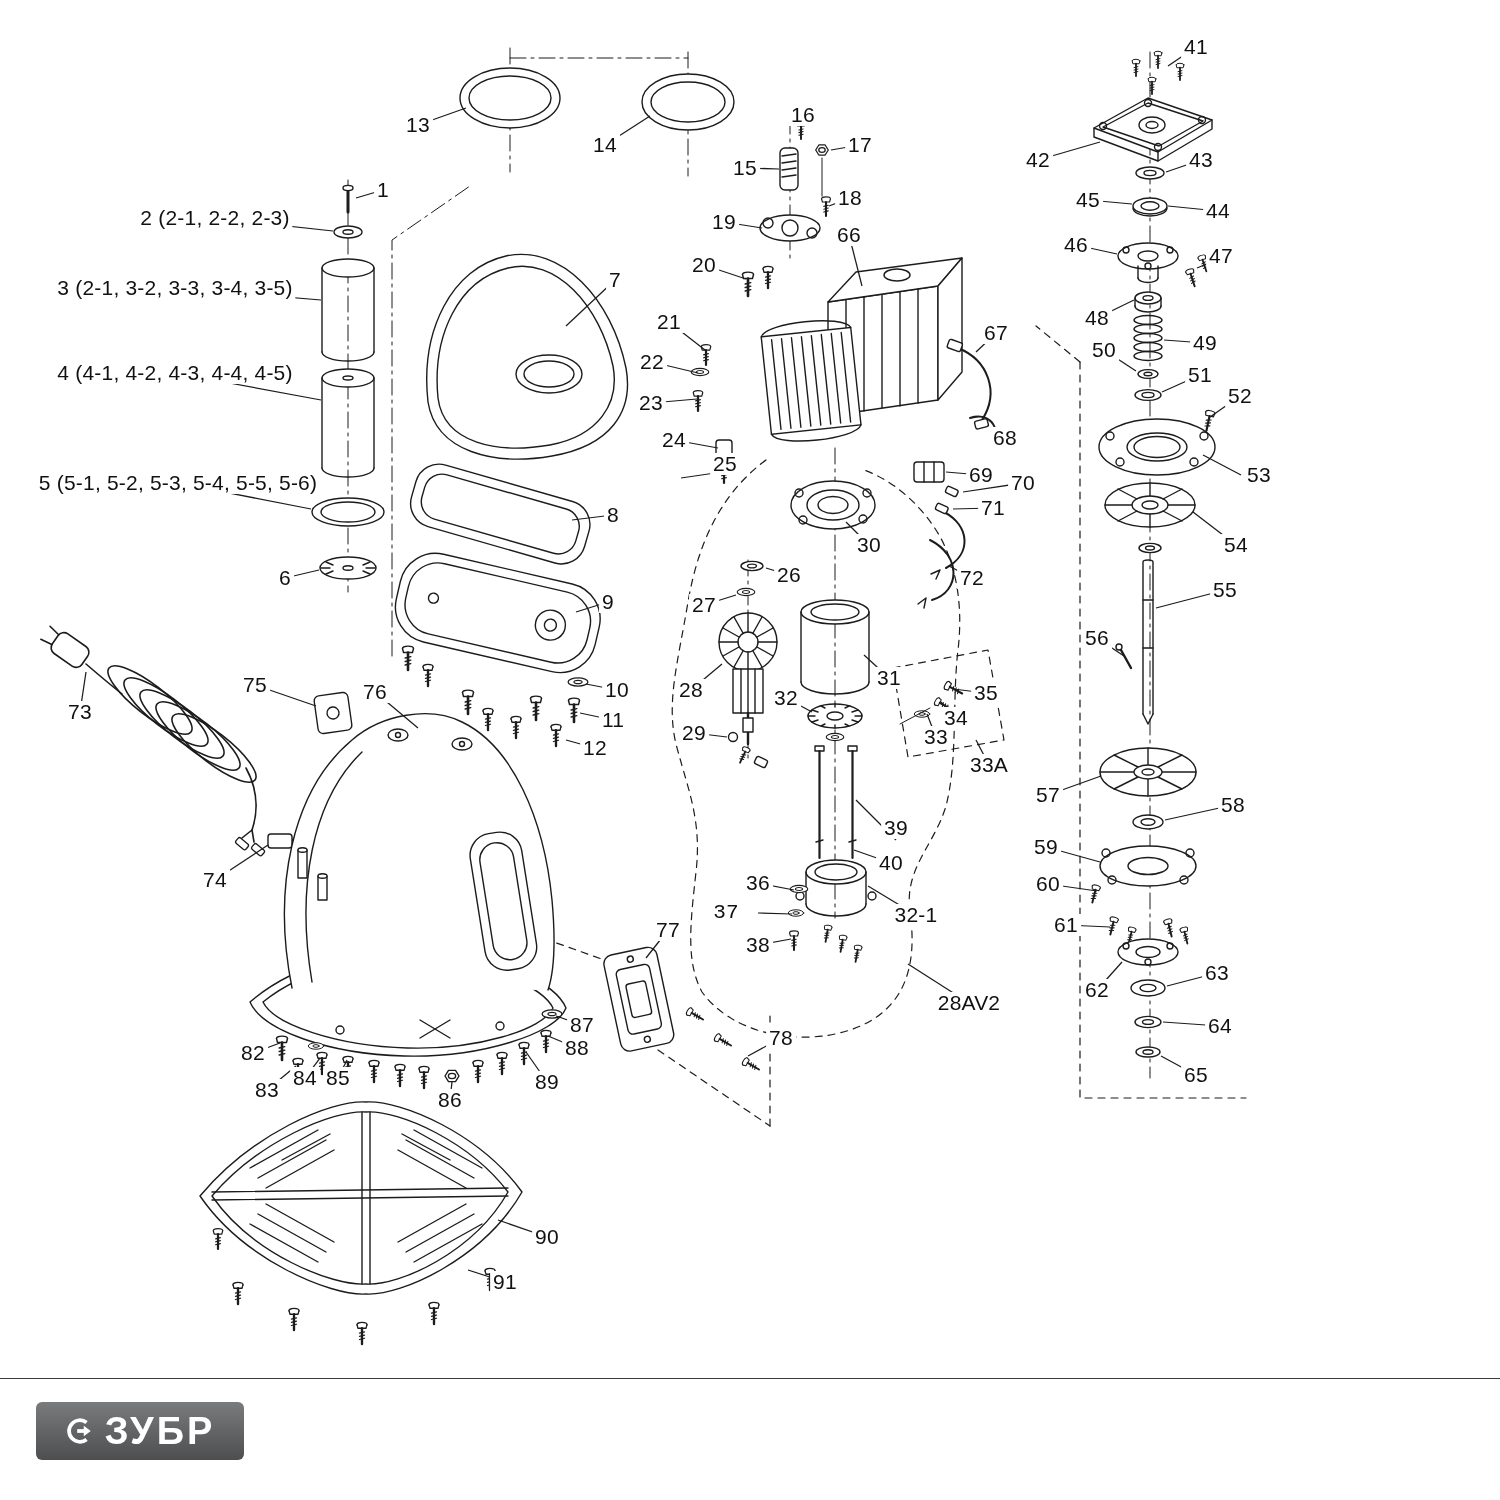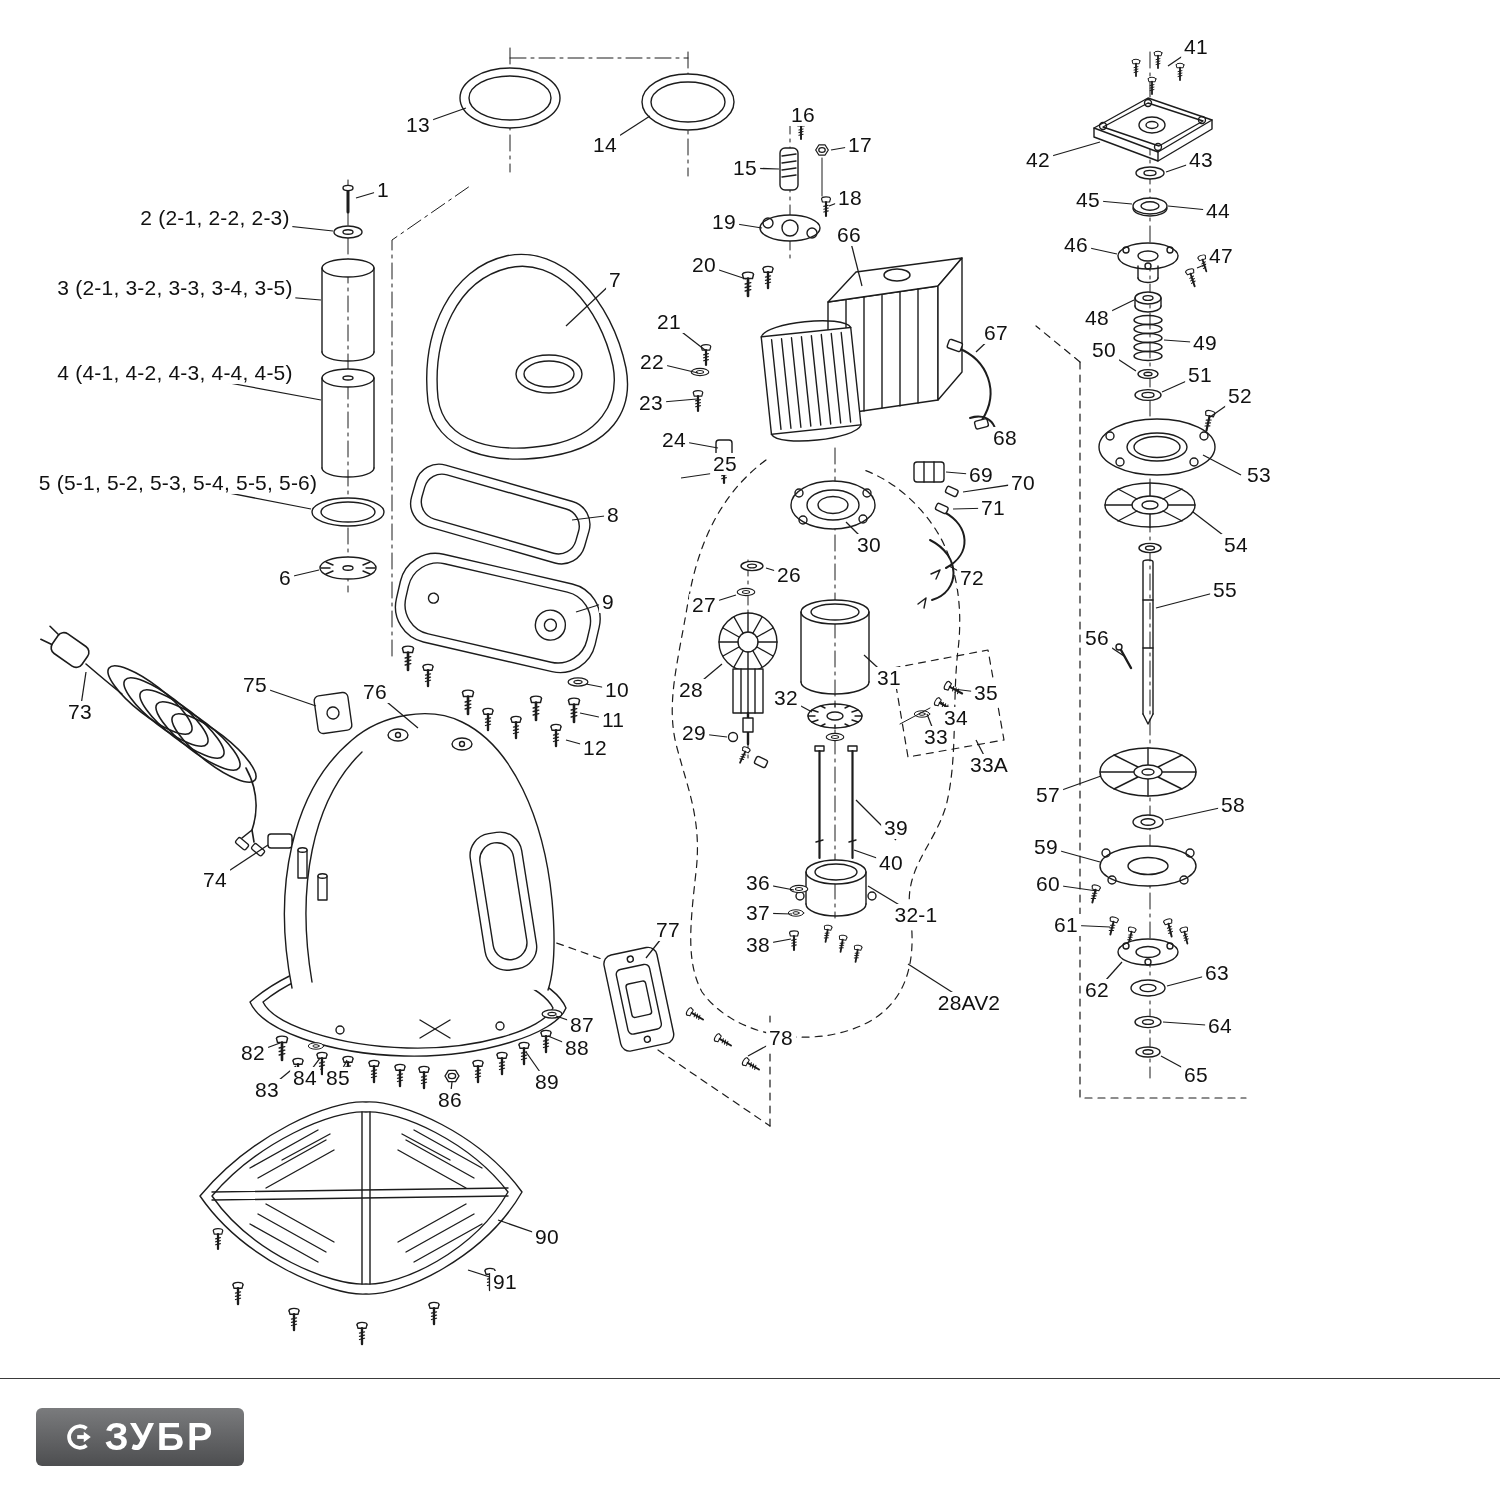--- a/index.html
+++ b/index.html
@@ -17,21 +17,21 @@
     position:absolute;transform:translate(-50%,-50%);
     font-size:21px;line-height:1.05;color:#111;background:#fff;
     padding:0 3px;white-space:nowrap;letter-spacing:.2px;
   }
   .footer-rule{
     position:absolute;left:0;top:1378px;width:1500px;height:0;
     border-top:1.6px solid #3a3a3a;z-index:4;
   }
   .footer{
     position:absolute;left:36px;top:1402px;right:36px;height:70px;
-    display:flex;align-items:center;gap:64px;z-index:5;
+    display:flex;gap:64px;z-index:5;
   }
   .brand-box{
     width:208px;height:58px;border-radius:6px;
     background:linear-gradient(#7a7b7d,#4d4e50);
     display:flex;align-items:center;justify-content:center;gap:10px;
     color:#fff;
   }
   .brand-icon{display:flex;align-items:center;}
   .brand-text{font-size:38px;font-weight:700;letter-spacing:3px;line-height:1;}
   .footer-title{display:flex;align-items:baseline;}
@@ -697,21 +697,21 @@
       <div class="part-label" style="left: 786px; top: 698px;">32</div>
       <div class="part-label" style="left: 986px; top: 693px;">35</div>
       <div class="part-label" style="left: 956px; top: 718px;">34</div>
       <div class="part-label" style="left: 936px; top: 737px;">33</div>
       <div class="part-label" style="left: 694px; top: 733px;">29</div>
       <div class="part-label" style="left: 989px; top: 765px;">33A</div>
       <div class="part-label" style="left: 896px; top: 828px;">39</div>
       <div class="part-label" style="left: 891px; top: 863px;">40</div>
       <div class="part-label" style="left: 758px; top: 883px;">36</div>
       <div class="part-label" style="left: 916px; top: 915px;">32-1</div>
-      <div class="part-label" style="left: 758px; top: 913px;">37</div>
+      <div class="part-label" style="left: 726px; top: 913px; font-family: Liberation Mono, monospace;">37</div>
       <div class="part-label" style="left: 758px; top: 945px;">38</div>
       <div class="part-label" style="left: 969px; top: 1003px;">28AV2</div>
       <div class="part-label" style="left: 668px; top: 930px;">77</div>
       <div class="part-label" style="left: 781px; top: 1038px;">78</div>
       <div class="part-label" style="left: 1196px; top: 47px;">41</div>
       <div class="part-label" style="left: 1038px; top: 160px;">42</div>
       <div class="part-label" style="left: 1201px; top: 160px;">43</div>
       <div class="part-label" style="left: 1218px; top: 211px;">44</div>
       <div class="part-label" style="left: 1088px; top: 200px;">45</div>
       <div class="part-label" style="left: 1076px; top: 245px;">46</div>

